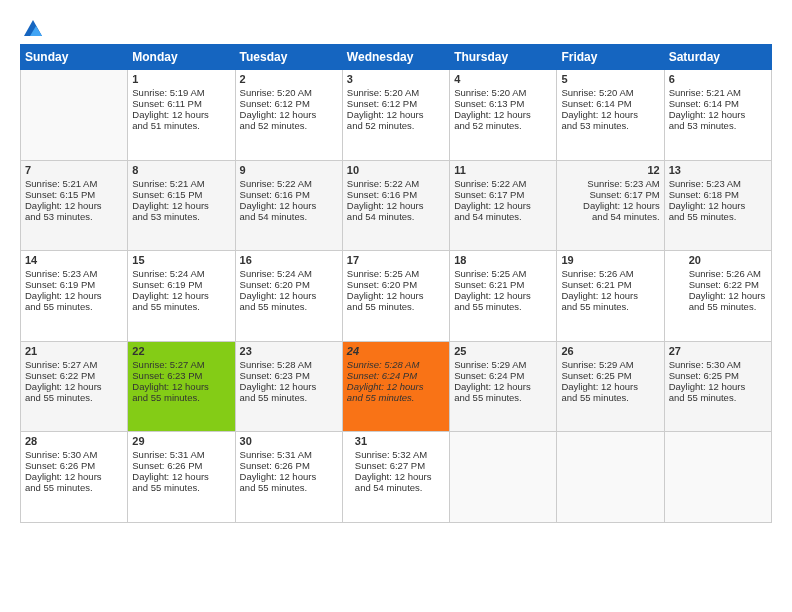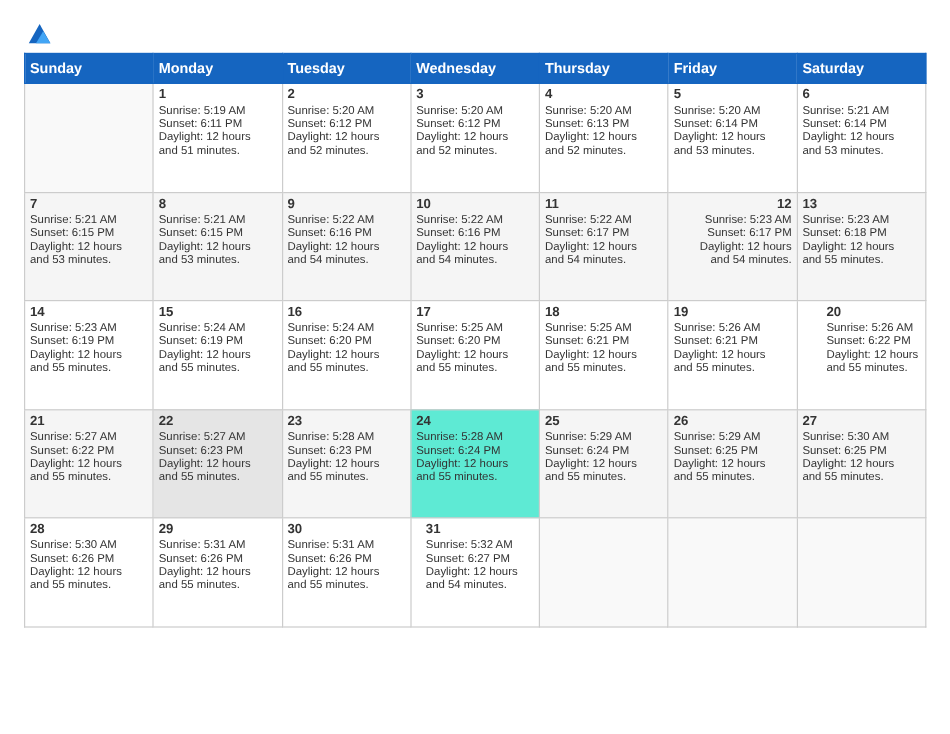--- a/index.html
+++ b/index.html
@@ -254,35 +254,35 @@
           </td>
         </tr>
         <tr>
           <td style="background: rgb(245, 245, 245);">
             <span class="day-num">21</span>
             <div>Sunrise: 5:27 AM</div>
             <div>Sunset: 6:22 PM</div>
             <div>Daylight: 12 hours</div>
             <div>and 55 minutes.</div>
           </td>
-          <td style="background: #e5e5e5;">
+          <td style="background: #84cc16;">
             <span class="day-num">22</span>
             <div>Sunrise: 5:27 AM</div>
             <div>Sunset: 6:23 PM</div>
             <div>Daylight: 12 hours</div>
             <div>and 55 minutes.</div>
           </td>
           <td style="background: rgb(245, 245, 245);">
             <span class="day-num">23</span>
             <div>Sunrise: 5:28 AM</div>
             <div>Sunset: 6:23 PM</div>
             <div>Daylight: 12 hours</div>
             <div>and 55 minutes.</div>
           </td>
-          <td style="background: #5eead4;">
+          <td style="background: #f97316; font-style: italic;">
             <span class="day-num">24</span>
             <div>Sunrise: 5:28 AM</div>
             <div>Sunset: 6:24 PM</div>
             <div>Daylight: 12 hours</div>
             <div>and 55 minutes.</div>
           </td>
           <td style="background: rgb(245, 245, 245);">
             <span class="day-num">25</span>
             <div>Sunrise: 5:29 AM</div>
             <div>Sunset: 6:24 PM</div>

